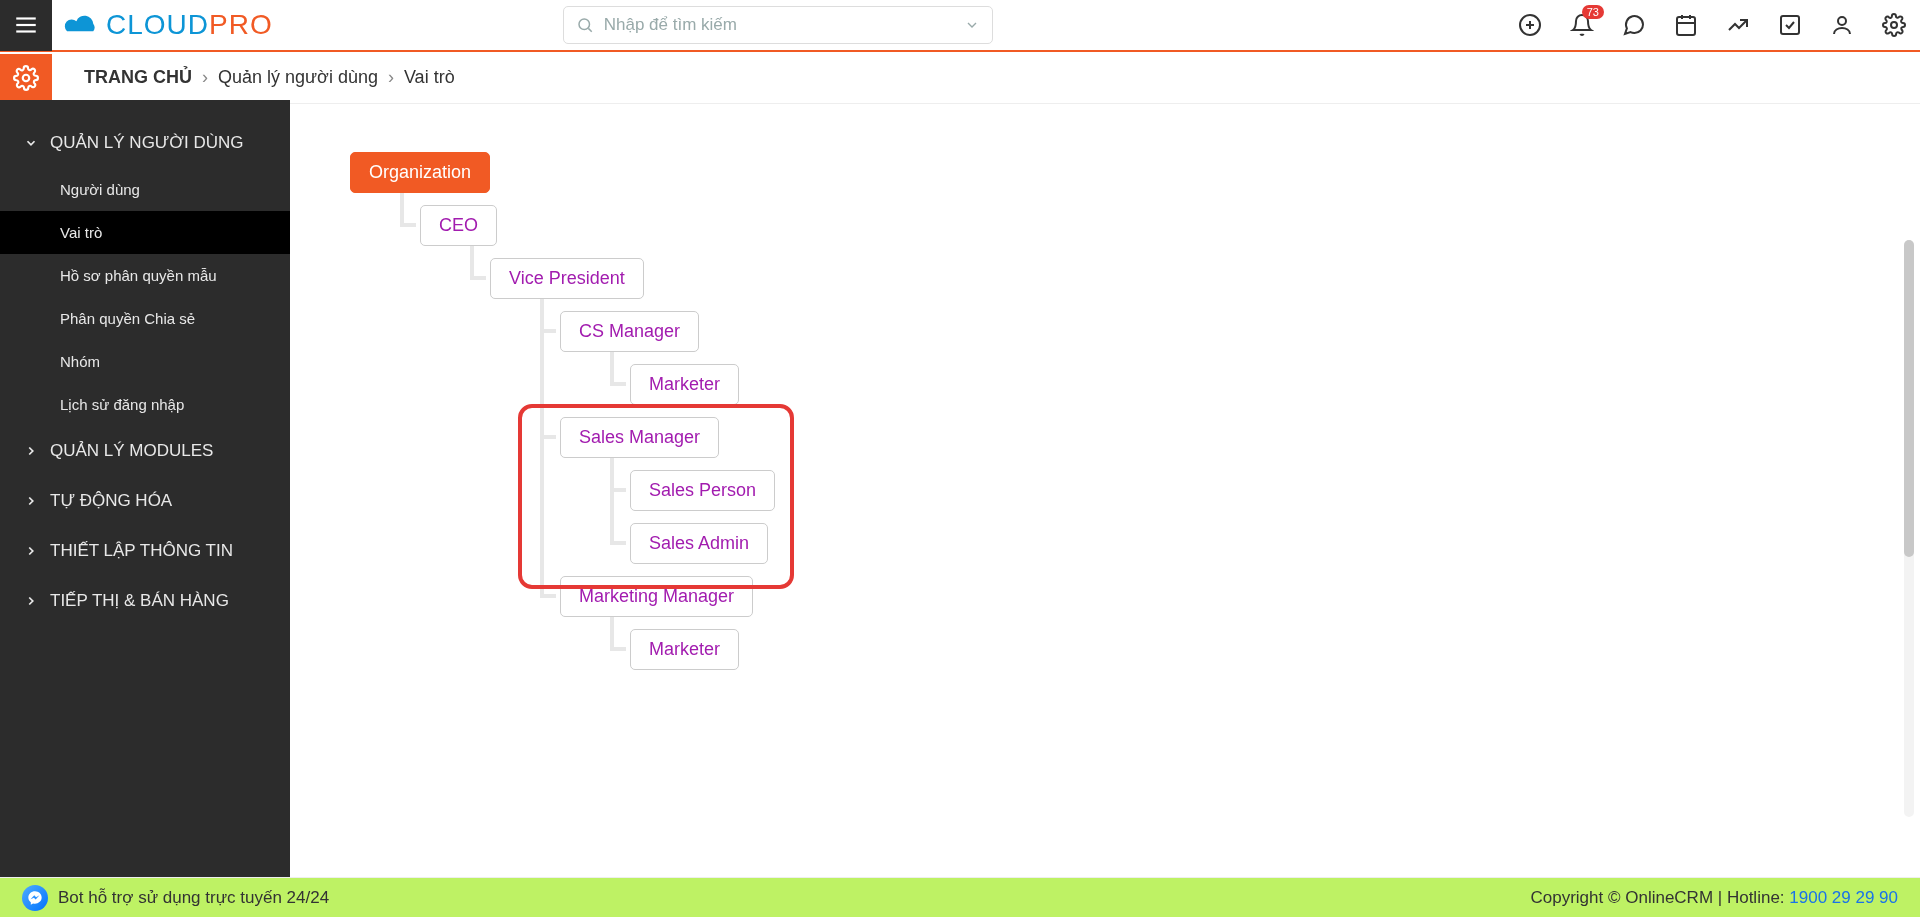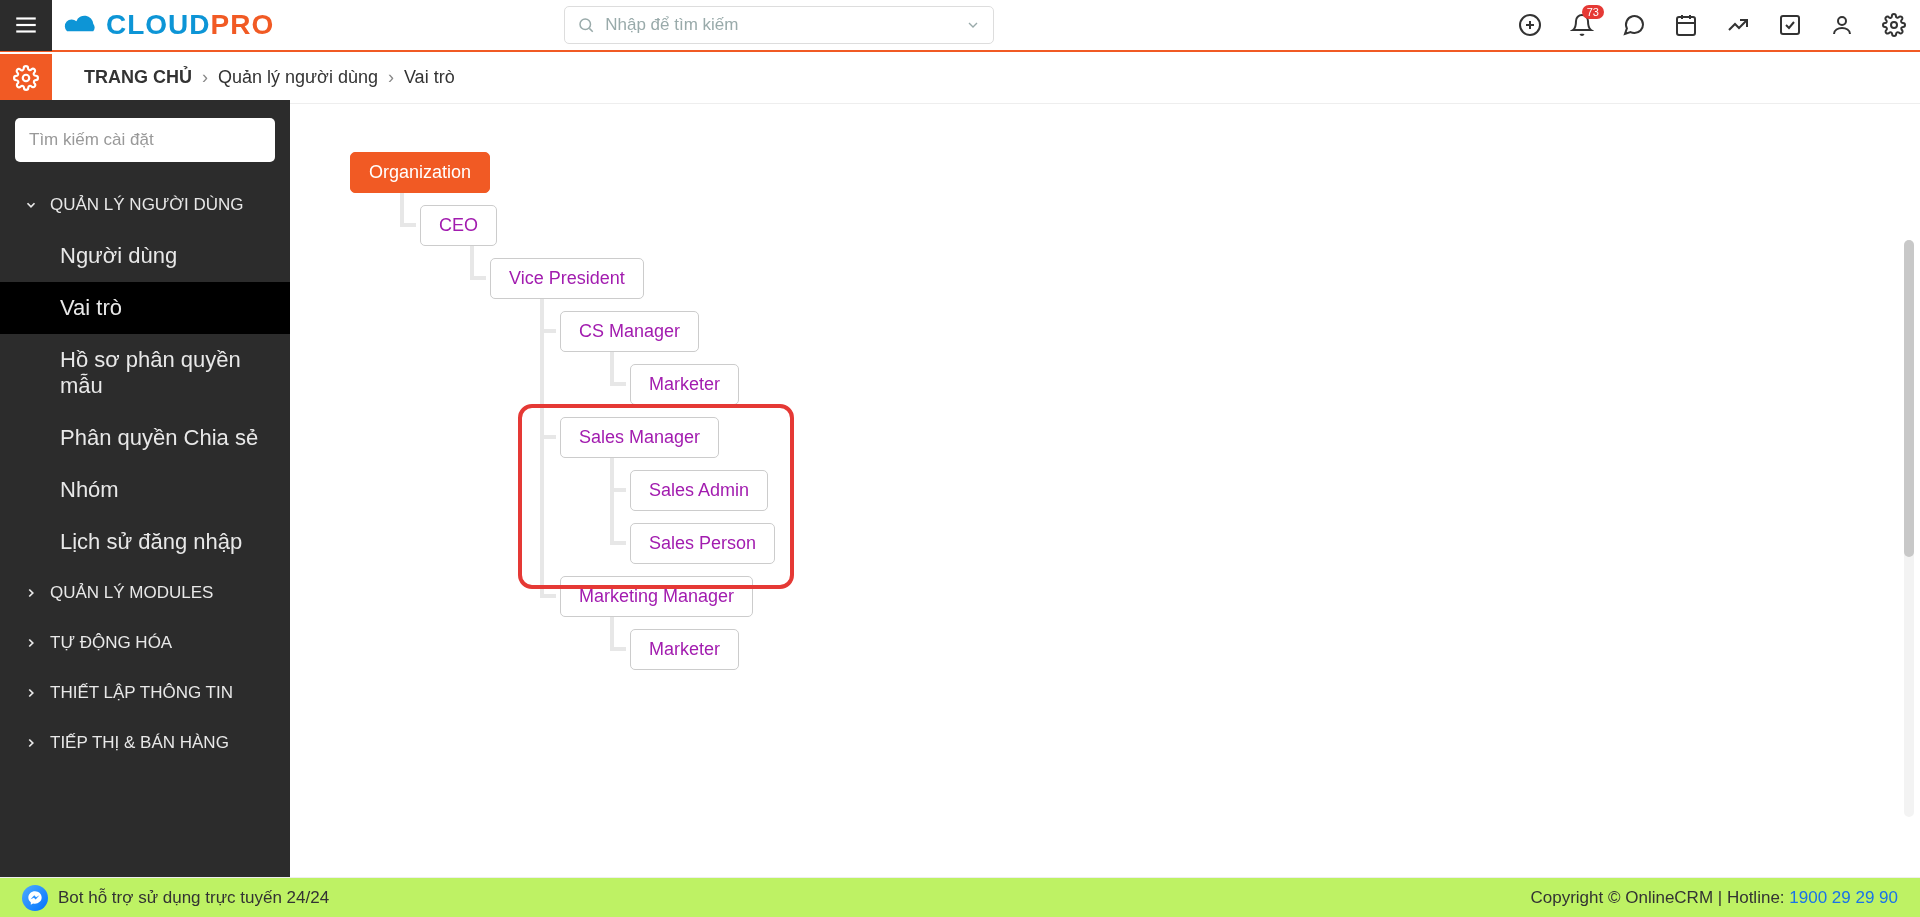--- a/index.html
+++ b/index.html
@@ -1,20 +1,20 @@
 <!DOCTYPE html>
 <html><head>
 <meta charset="utf-8">
 <style>
 *{box-sizing:border-box;margin:0;padding:0;font-family:"Segoe UI",Arial,sans-serif}
 body{width:1920px;height:917px;overflow:hidden;background:#fff;font-size:16px;color:#333;position:relative}
 .topbar{height:52px;display:flex;align-items:center;border-bottom:2px solid #f15a24;position:relative}
 .burger{width:52px;height:52px;background:#2c2c2c;display:flex;align-items:center;justify-content:center;cursor:pointer}
 .burger svg{stroke:#fff}
-.logo{display:flex;align-items:center;margin-left:10px;font-weight:700;font-size:28px;letter-spacing:1px}
+.logo{display:flex;align-items:center;margin-left:10px;font-weight:400;font-size:28px;letter-spacing:1px}
 .logo .cloud{color:#0d95d6}
 .logo .pro{color:#f15a24}
 .logo-cloud-icon{width:40px;height:30px;margin-right:4px;fill:#0d95d6}
 .search-wrap{margin-left:290px;height:38px;width:430px;border:1px solid #ddd;border-radius:5px;display:flex;align-items:center;padding:0 12px;color:#9aa}
 .search-wrap input{flex:1;border:0;outline:0;font-size:17px;color:#555;background:transparent}
 .search-wrap input::placeholder{color:#9aa}
 .top-icons{position:absolute;right:14px;display:flex;align-items:center;gap:28px}
 .top-icon{position:relative;cursor:pointer;color:#333;display:flex;align-items:center;justify-content:center}
 .top-icon svg{width:24px;height:24px;stroke:#333;fill:none;stroke-width:2}
 .badge-count{position:absolute;top:-8px;right:-10px;background:#e53935;color:#fff;font-size:11px;font-weight:400;padding:1px 5px;border-radius:8px}
@@ -24,21 +24,21 @@
 .breadcrumb{display:flex;align-items:center;gap:10px;padding-left:32px;font-size:18px}
 .breadcrumb .home{font-weight:700}
 .breadcrumb .sep{color:#888}
 .main{position:absolute;top:100px;bottom:40px;left:0;right:0;display:flex}
 .sidebar{width:290px;background:#2c2c2c;height:100%;color:#e8e8e8;padding-top:18px;overflow-y:auto}
 .side-search{margin:0 15px 18px 15px}
 .side-search input{width:100%;height:44px;border:0;border-radius:5px;padding:0 14px;font-size:17px;outline:0}
 .side-search input::placeholder{color:#999}
 .side-group{padding:15px 24px;font-size:17px;display:flex;align-items:center;gap:12px;cursor:pointer}
 .side-group.cat{text-transform:uppercase}
-.side-sub{padding:13px 24px 13px 60px;font-size:22px;cursor:pointer}
+.side-sub{padding:13px 24px 13px 60px;font-size:15px;cursor:pointer}
 .side-sub.active{background:#000}
 .chev{display:inline-flex;width:14px}
 .chev svg{width:14px;height:14px;stroke:#e8e8e8;fill:none;stroke-width:3}
 .content{flex:1;position:relative;overflow:auto;padding:40px 0 0 60px}
 .vscroll-track{position:absolute;right:6px;top:140px;bottom:60px;width:10px;background:#f3f3f3;border-radius:5px}
 .vscroll-thumb{position:absolute;top:0;left:0;right:0;height:55%;background:#c8c8c8;border-radius:5px}
 .tree ul{list-style:none;margin:0;padding-left:50px;position:relative}
 .tree>ul{padding-left:0}
 .tree li{position:relative;padding:12px 0 0 20px}
 .tree li::before{content:"";position:absolute;top:0;left:0;width:2px;height:100%;border-left:4px solid #e7e7e7}
@@ -151,23 +151,20 @@
     <span class="sep">›</span>
     <span>Quản lý người dùng</span>
     <span class="sep">›</span>
     <span>Vai trò</span>
   </div>
 </div>
 
 <div class="main">
 
   <div class="sidebar">
-    <div class="side-search">
-      <input type="text" placeholder="Tìm kiếm cài đặt" style="">
-    </div>
     <div class="side-group cat">
       <span class="chev">
           <svg viewBox="0 0 24 24">
             <polyline points="6 9 12 15 18 9"></polyline>
           </svg>
         </span>
       <span>QUẢN LÝ NGƯỜI DÙNG</span>
     </div>
     <div class="side-sub">Người dùng</div>
     <div class="side-sub active">Vai trò</div>
@@ -223,22 +220,22 @@
                   <ul>
                     <li>
                       <span class="node">CS Manager</span>
                       <ul>
                           <li><span class="node">Marketer</span></li>
                         </ul>
                     </li>
                     <li>
                       <span class="node">Sales Manager</span>
                       <ul>
+                        <li><span class="node">Sales Person</span></li>
                         <li><span class="node">Sales Admin</span></li>
-                        <li><span class="node">Sales Person</span></li>
                       </ul>
                     </li>
                     <li>
                       <span class="node">Marketing Manager</span>
                       <ul>
                           <li><span class="node">Marketer</span></li>
                         </ul>
                     </li>
                   </ul>
                 </li>

